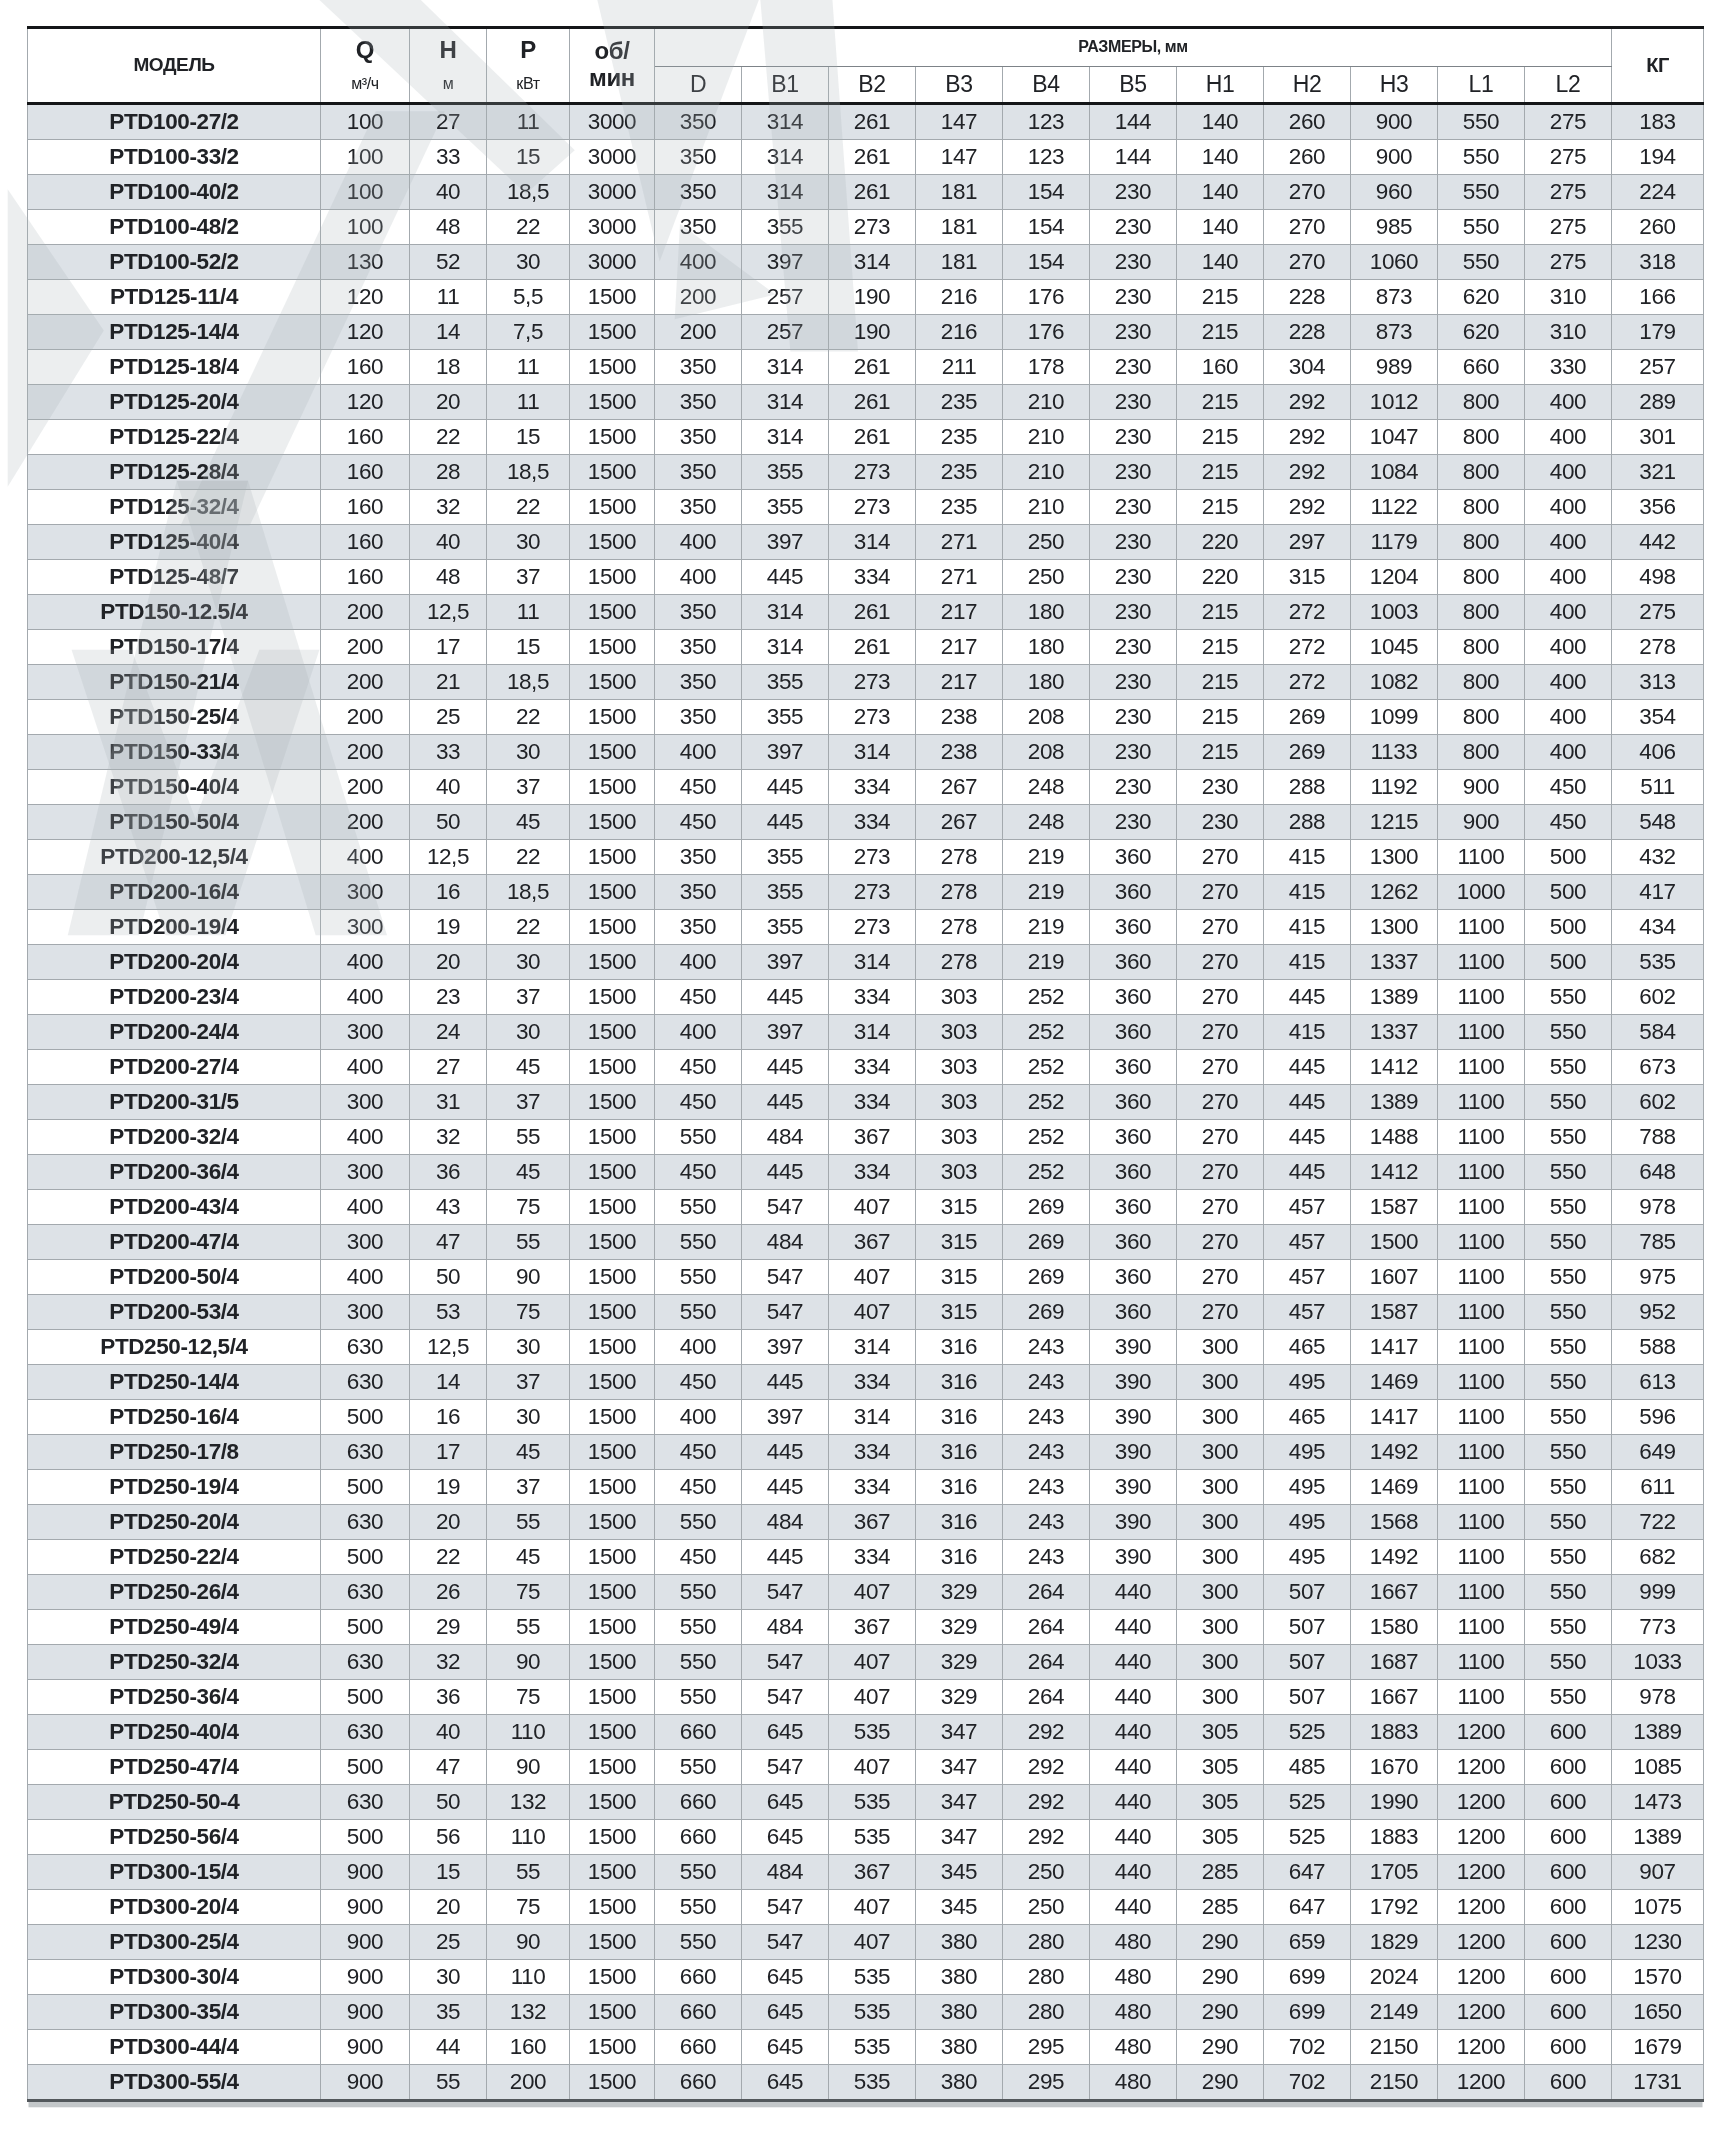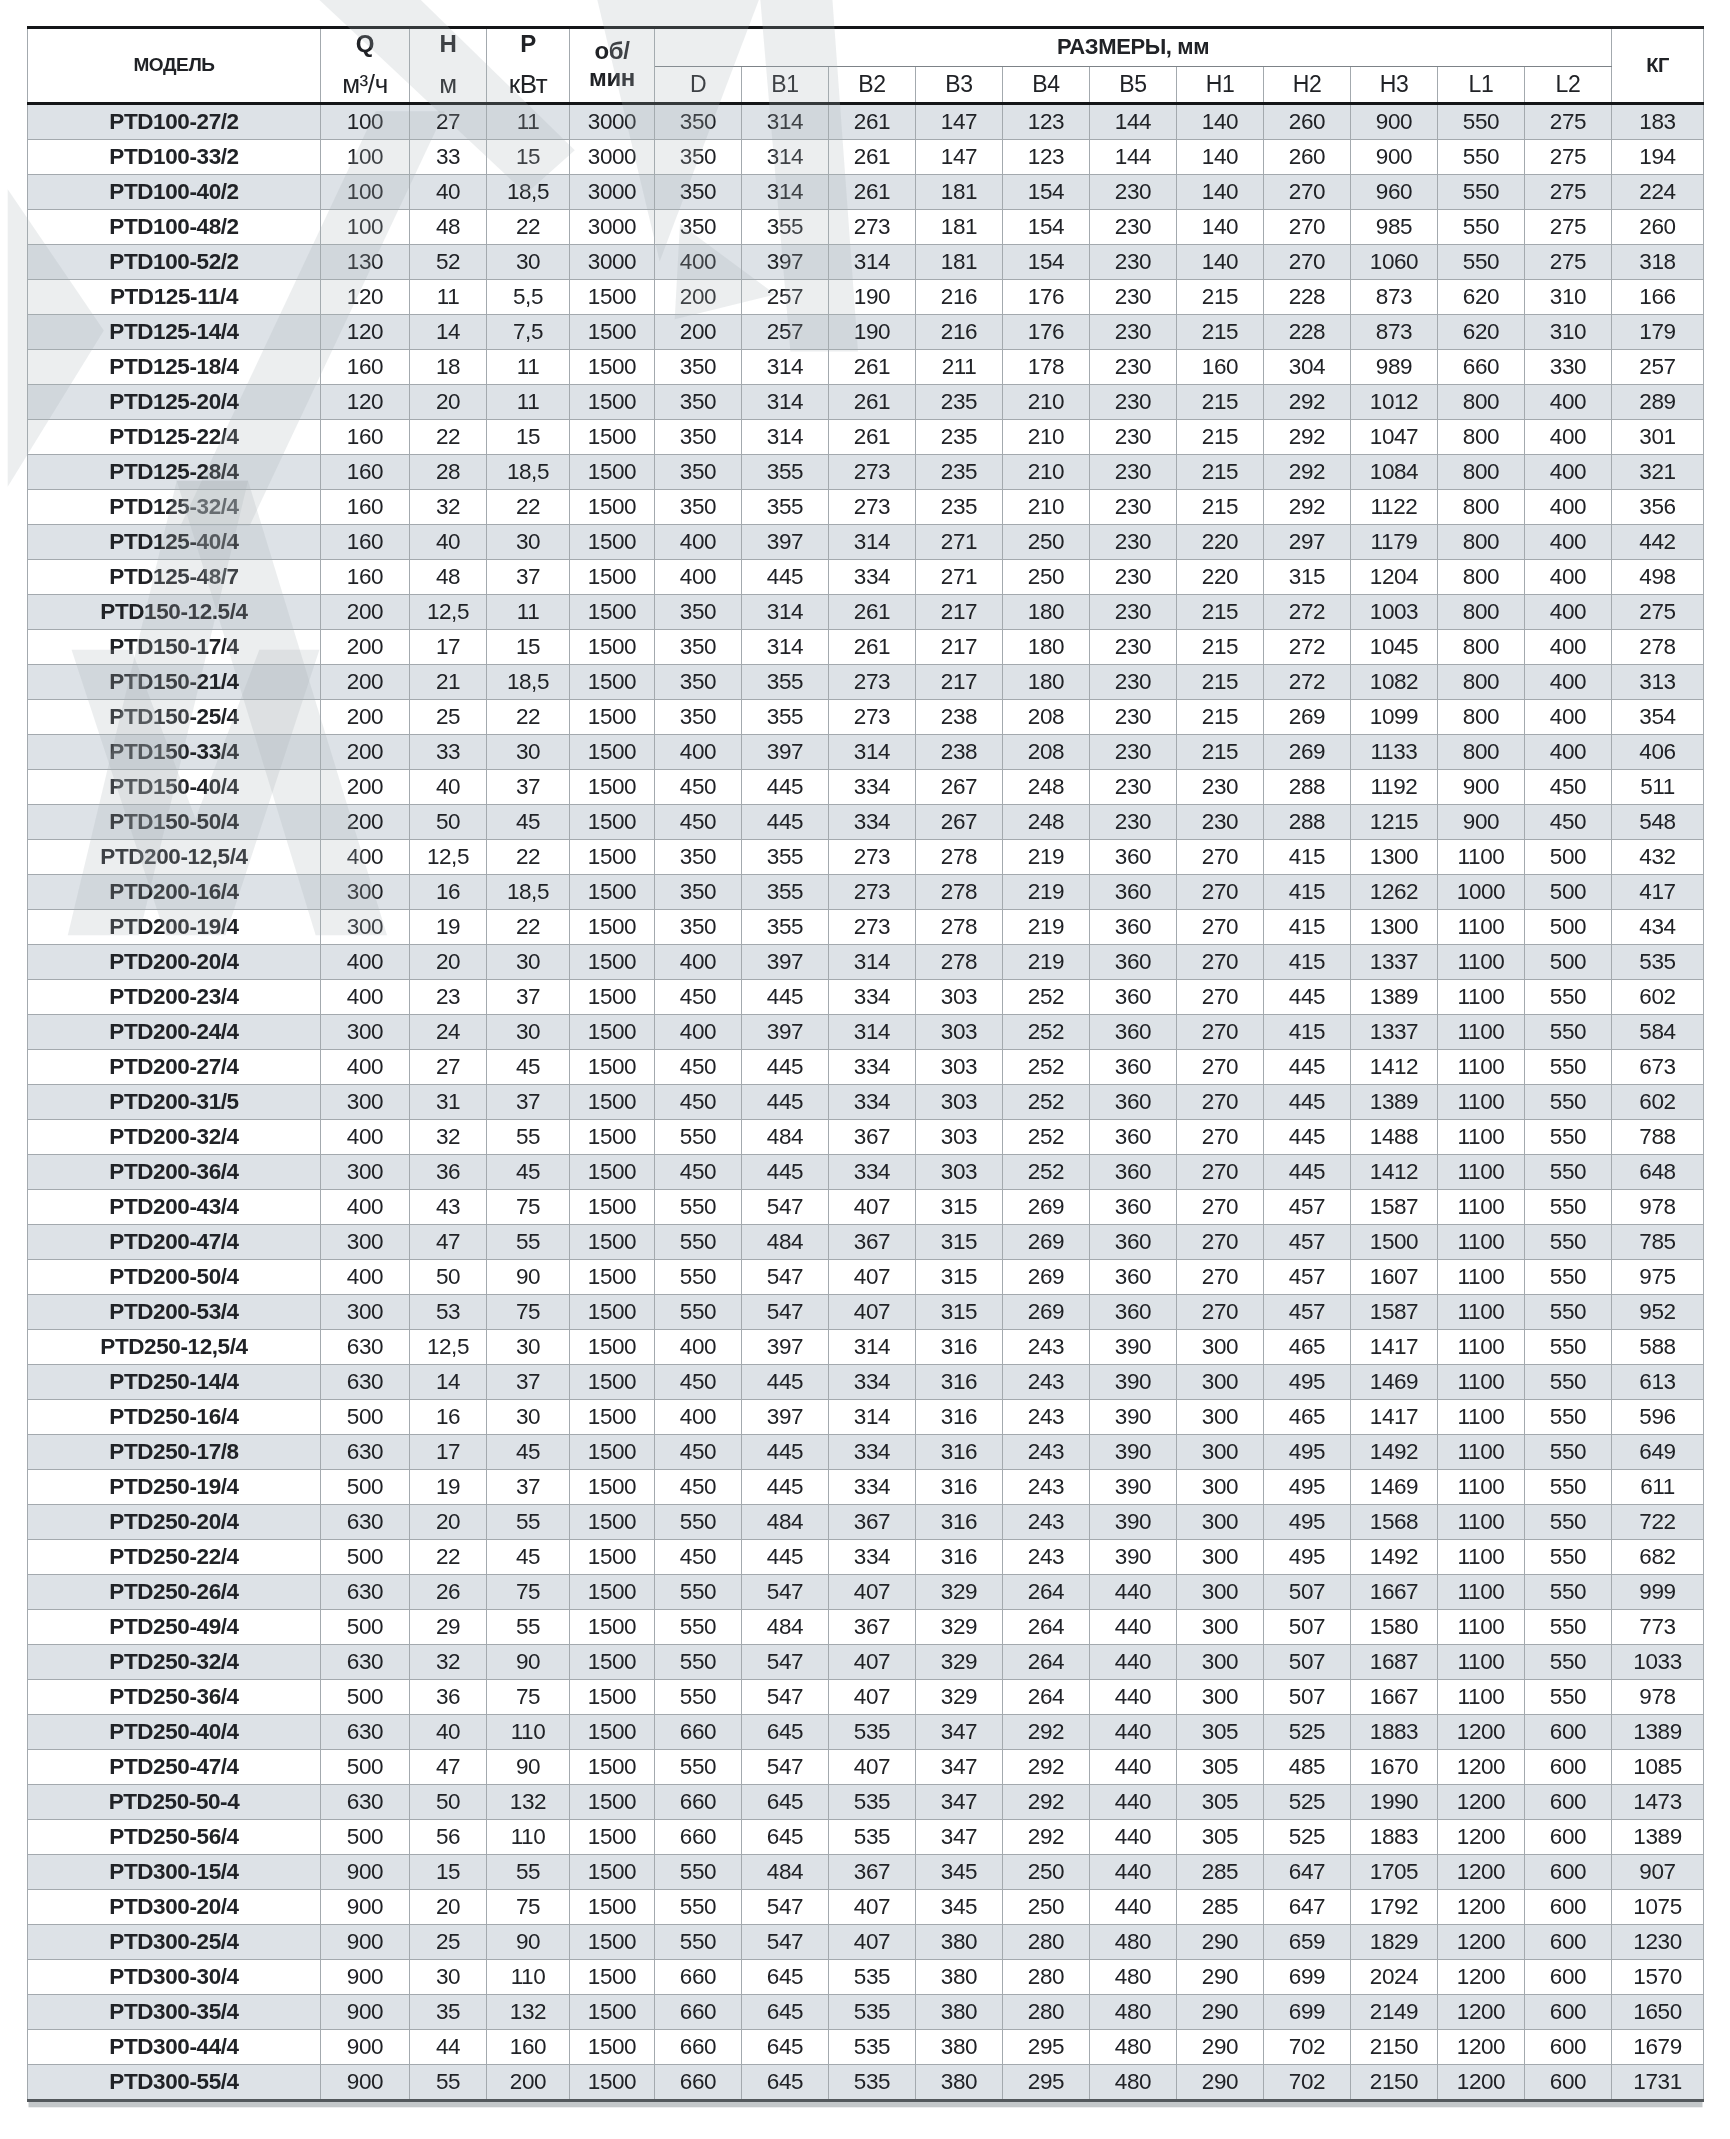--- a/index.html
+++ b/index.html
@@ -45,23 +45,23 @@
     padding:0;
     letter-spacing:-0.4px;
     color:var(--text);
   }
   thead th{background:transparent;}
   .h-row1{height:39px;}
   .h-row2 th{height:35px;font-weight:normal;font-size:23px;border-bottom:3.8px solid var(--heavy-line);}
   .h-span{border-bottom:3.8px solid var(--heavy-line) !important;}
   .h-model{font-size:19px;font-weight:bold;}
   .h-kg{font-size:20px;font-weight:bold;}
-  .h-group{font-size:22px;font-weight:bold;border-bottom:1.5px solid var(--group-line) !important;}
+  .h-group{font-size:16px;font-weight:bold;border-bottom:1.5px solid var(--group-line) !important;}
   .h-two .big{font-size:24px;font-weight:bold;line-height:1.12;}
-  .h-two .unit{font-size:26px;font-weight:normal;line-height:1.12;margin-top:12px;}
+  .h-two .unit{font-size:16px;font-weight:normal;line-height:1.12;margin-top:12px;}
   tbody td{height:34px;font-size:22.5px;}
   tbody td.model{font-weight:bold;}
   tbody tr:nth-child(odd) td{background:var(--row-shade);}
   tbody tr:nth-child(even) td{background:transparent;}
 </style>
 </head>
 <body>
 
 <svg class="watermark" viewBox="0 0 2304 2849" xmlns="http://www.w3.org/2000/svg" aria-hidden="true">
   <polygon points="425,0 560,0 765,200 700,258"></polygon>

